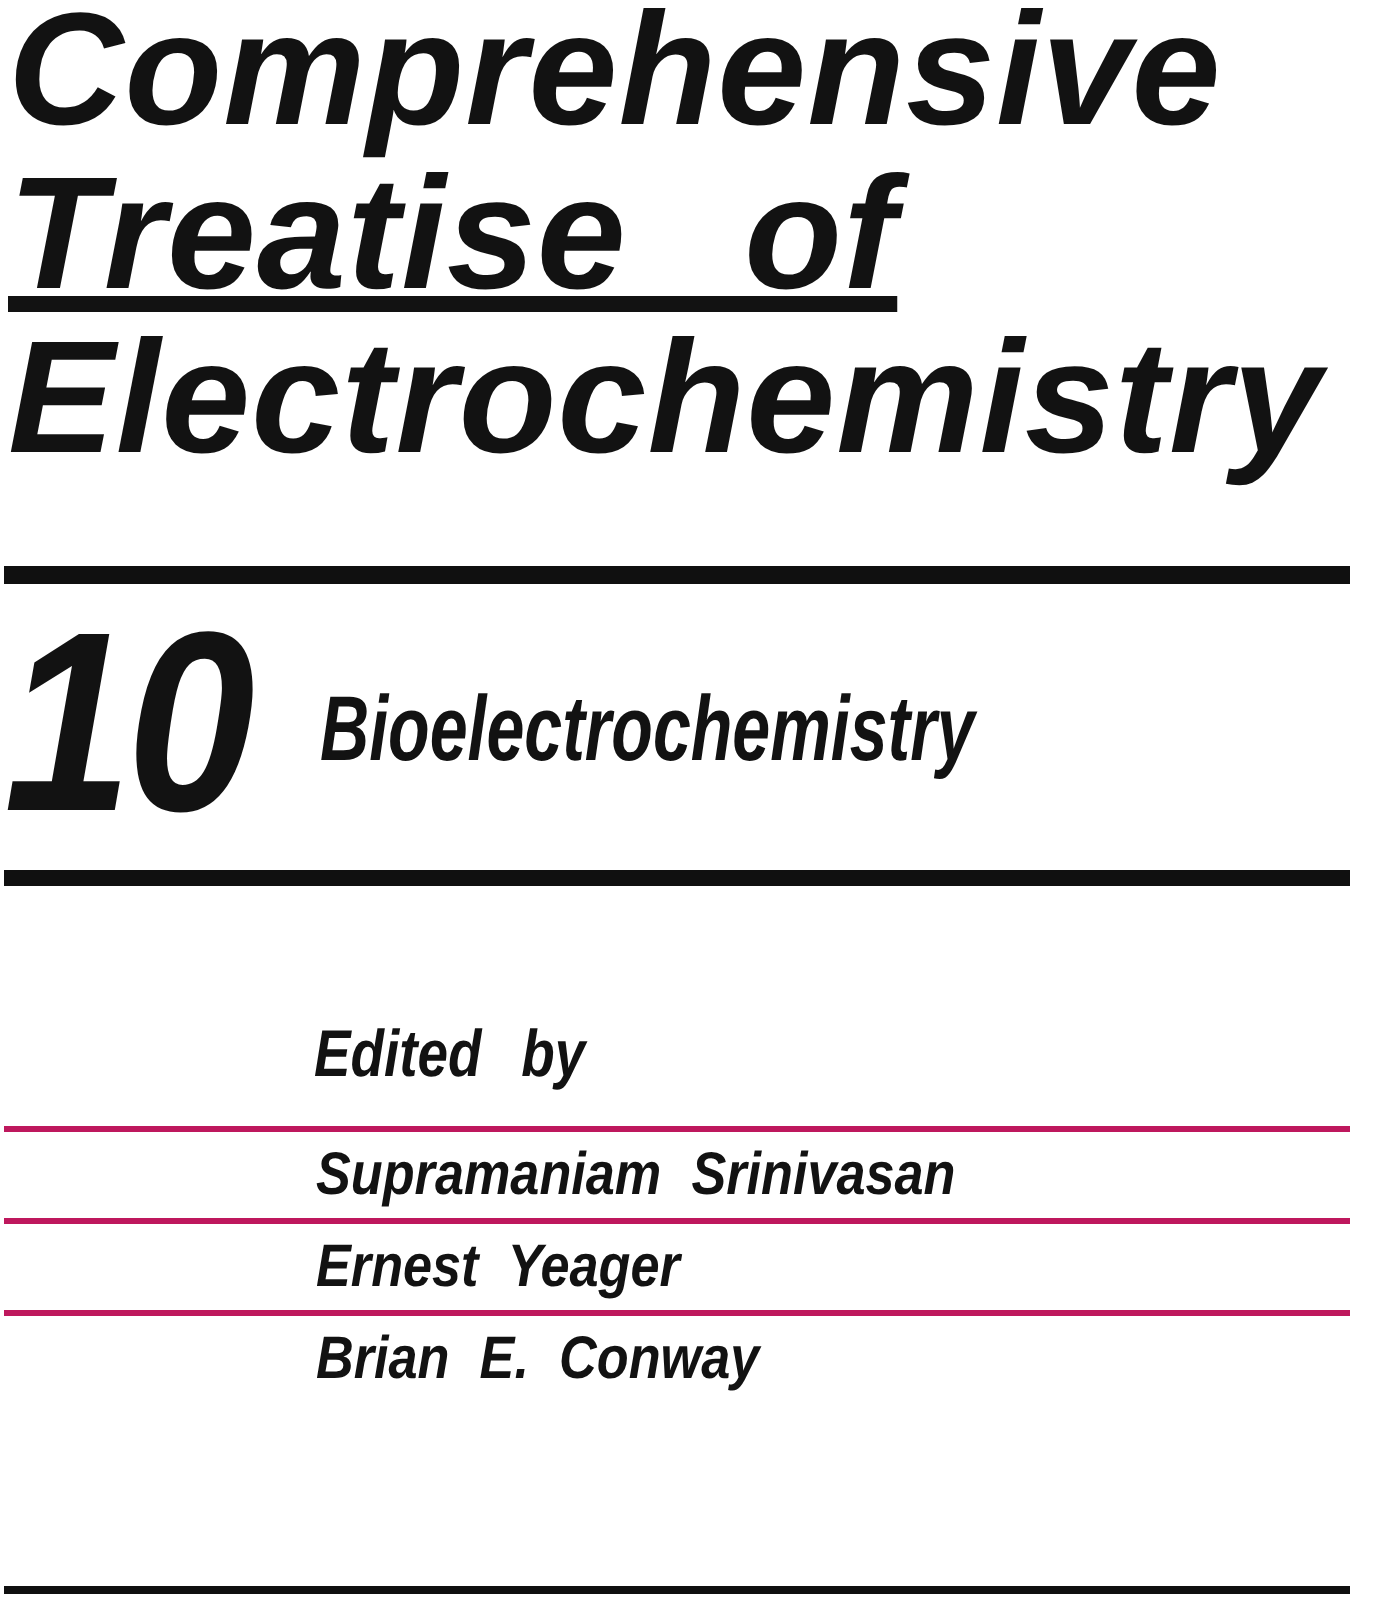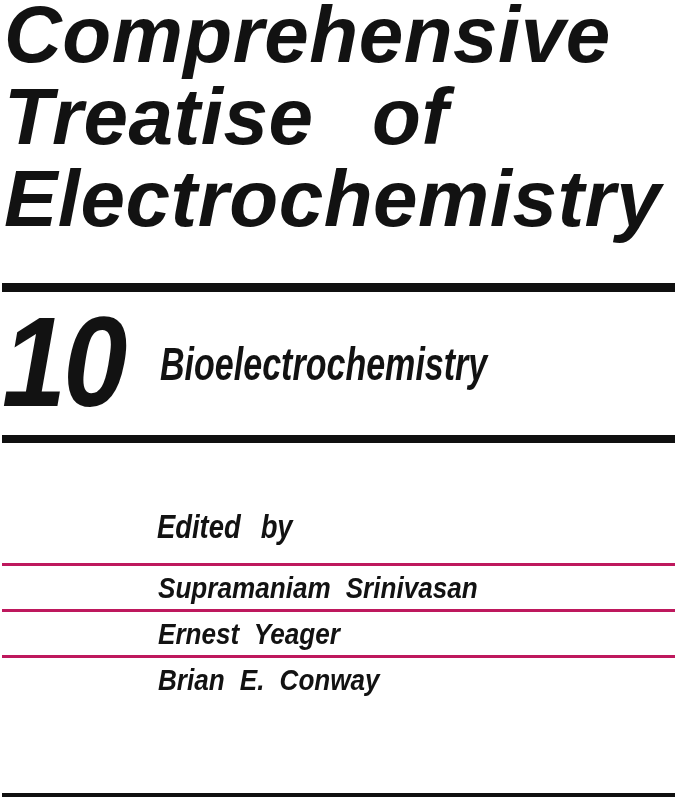--- a/index.html
+++ b/index.html
@@ -21,21 +21,21 @@
     position: absolute;
     top: -6px;
     left: 4px;
     font-size: 80px;
     line-height: 82px;
     font-weight: bold;
     font-style: italic;
     letter-spacing: 0.5px;
     white-space: nowrap;
   }
-  .title-line-2 { word-spacing: 0.45em; }
+  .title-line-2 { word-spacing: 0.45em; text-decoration: underline; }
   
   .rule {
     position: absolute;
     left: 2px;
     right: 3px;
     background: #101010;
   }
   .rule-thick-top   { top: 283px; height: 9px; }
   .rule-thick-bottom{ top: 435px; height: 8px; }
   .rule-final       { top: 793px; height: 4px; }

